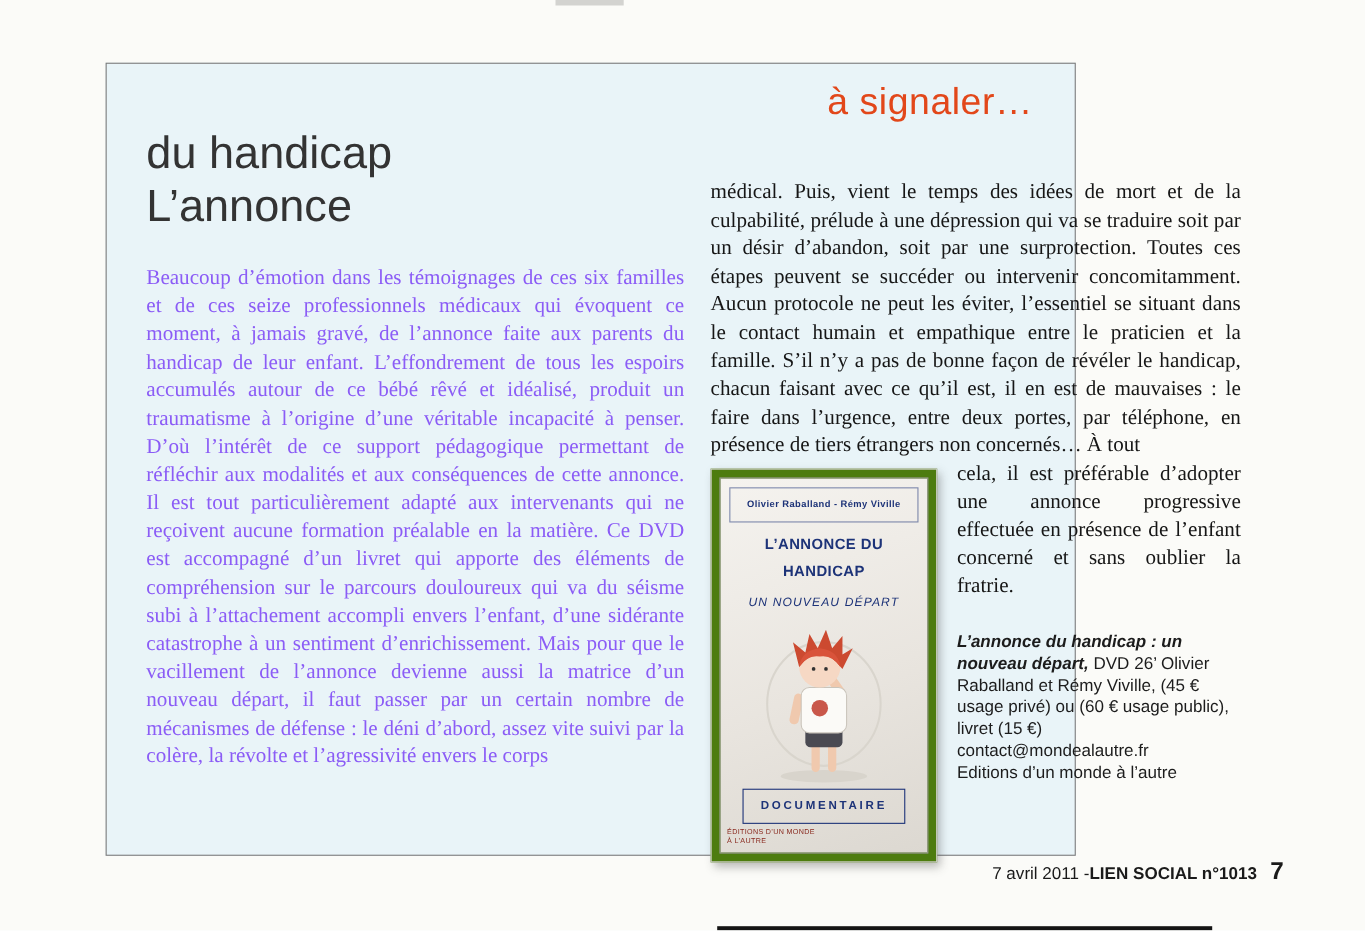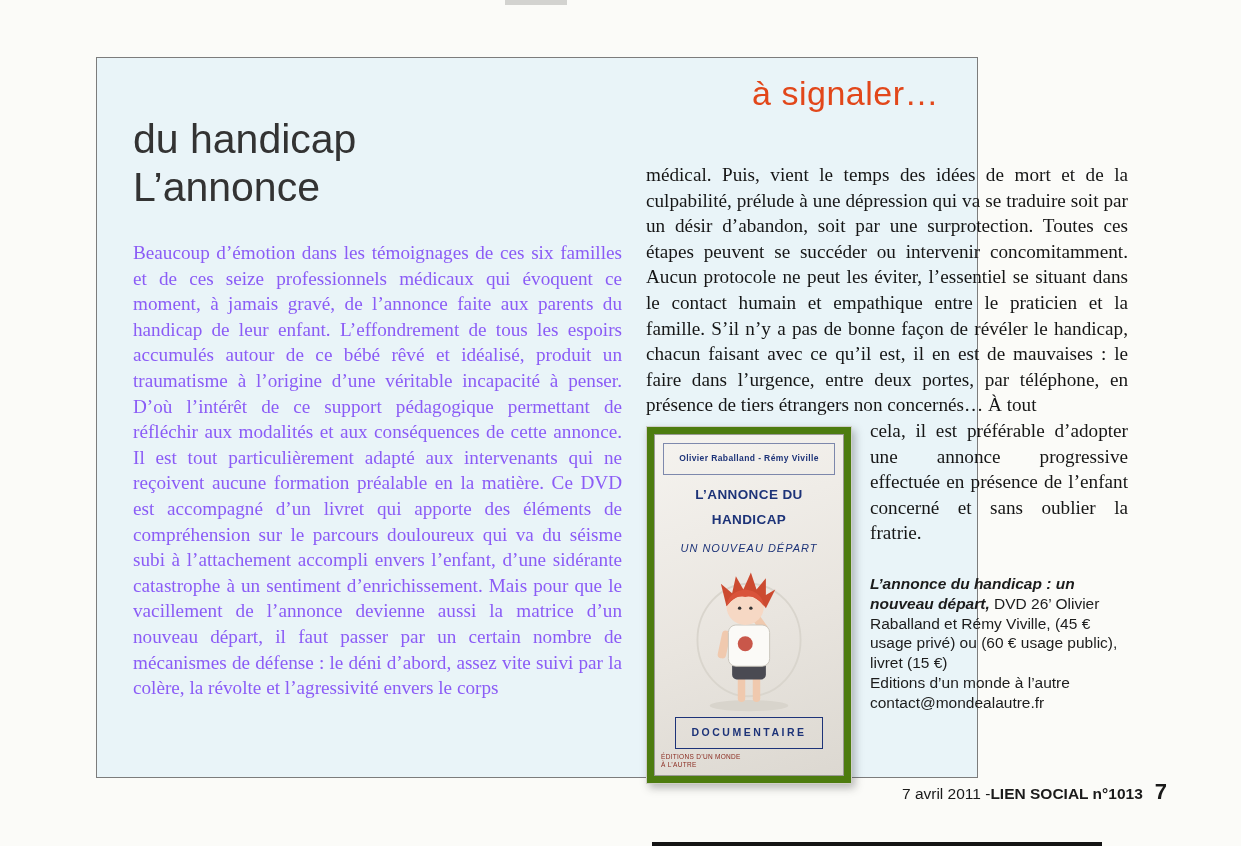--- a/index.html
+++ b/index.html
@@ -130,22 +130,22 @@
           </div>
         </div>
       </div>
 
       <p>cela, il est préférable d’adopter une annonce progressive effectuée en présence de l’enfant concerné et sans oublier la fratrie.</p>
 
       <div class="caption">
         <p>
           <span class="cap-title">L’annonce du handicap : un nouveau départ,</span><span> DVD 26’ Olivier Raballand et Rémy Viville, (45 € usage privé) ou (60 € usage public), livret (15 €)</span>
         </p>
+        <span class="cap-line">contact@mondealautre.fr</span>
         <span class="cap-line">Editions d’un monde à l’autre</span>
-        <span class="cap-line">contact@mondealautre.fr</span>
       </div>
     </div>
   </div>
 
   <div class="footer">
     <span class="footer-date">7 avril 2011 - </span>
     <span class="footer-pub">LIEN SOCIAL n°1013</span>
     <span class="footer-page">7</span>
   </div>
 

